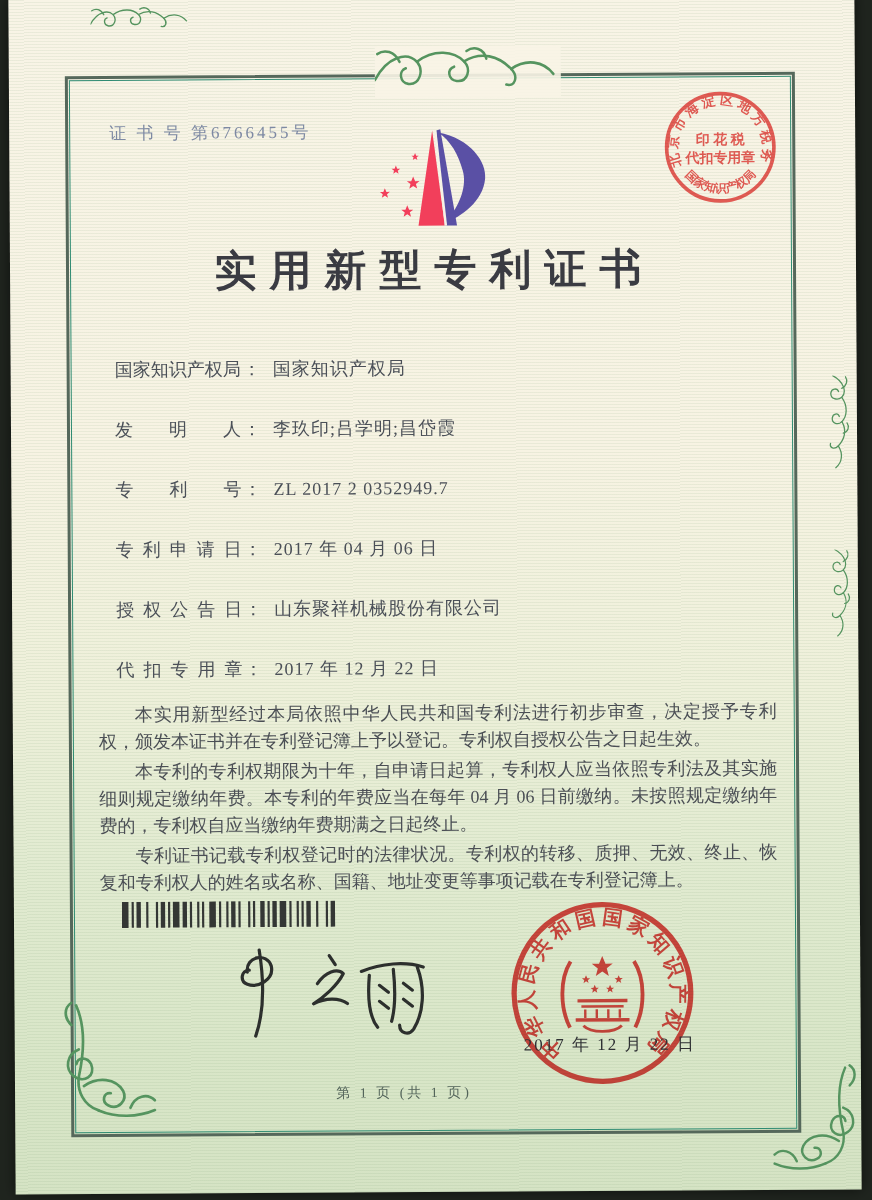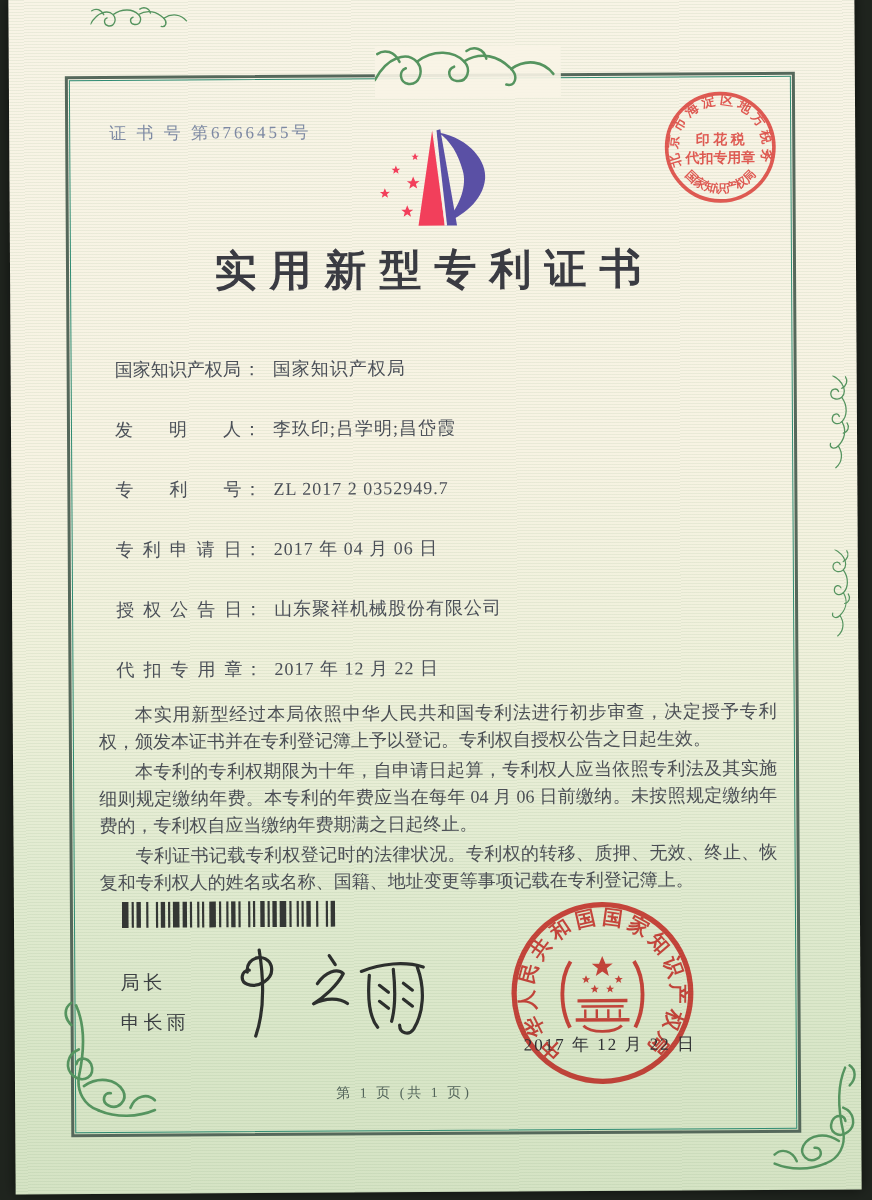--- a/index.html
+++ b/index.html
@@ -204,24 +204,20 @@
         <rect x="167.46" y="0" width="2.18" height="26"></rect>
         <rect x="174.74" y="0" width="2.18" height="26"></rect>
         <rect x="179.60" y="0" width="2.18" height="26"></rect>
         <rect x="184.45" y="0" width="4.37" height="26"></rect>
         <rect x="194.16" y="0" width="2.18" height="26"></rect>
         <rect x="203.87" y="0" width="2.18" height="26"></rect>
         <rect x="208.72" y="0" width="4.37" height="26"></rect>
       </g>
   </svg>
 
-  <div class="officials">
-    <div>局长</div>
-    <div>申长雨</div>
-  </div>
 
   <svg class="abs" style="left:195px;top:944px;width:250px;height:102px" viewBox="0 0 250 100">
     <g fill="none" stroke="#2c2f2d" stroke-width="3.2" stroke-linecap="round" stroke-linejoin="round">
       <path d="M38,30 C36,14 58,10 62,24 C65,38 48,46 38,42 C30,39 32,28 40,28"></path>
       <path d="M50,8 C54,34 56,66 46,94"></path>
       <path d="M120,14 l6,9"></path>
       <path d="M108,42 C116,30 128,26 134,32 C128,44 114,56 104,62 C116,56 130,56 138,62"></path>
       <path d="M152,30 C172,22 196,20 214,26"></path>
       <path d="M160,34 C158,56 160,76 168,86"></path>
       <path d="M208,26 C216,48 214,72 204,88 C199,95 190,92 190,84"></path>

